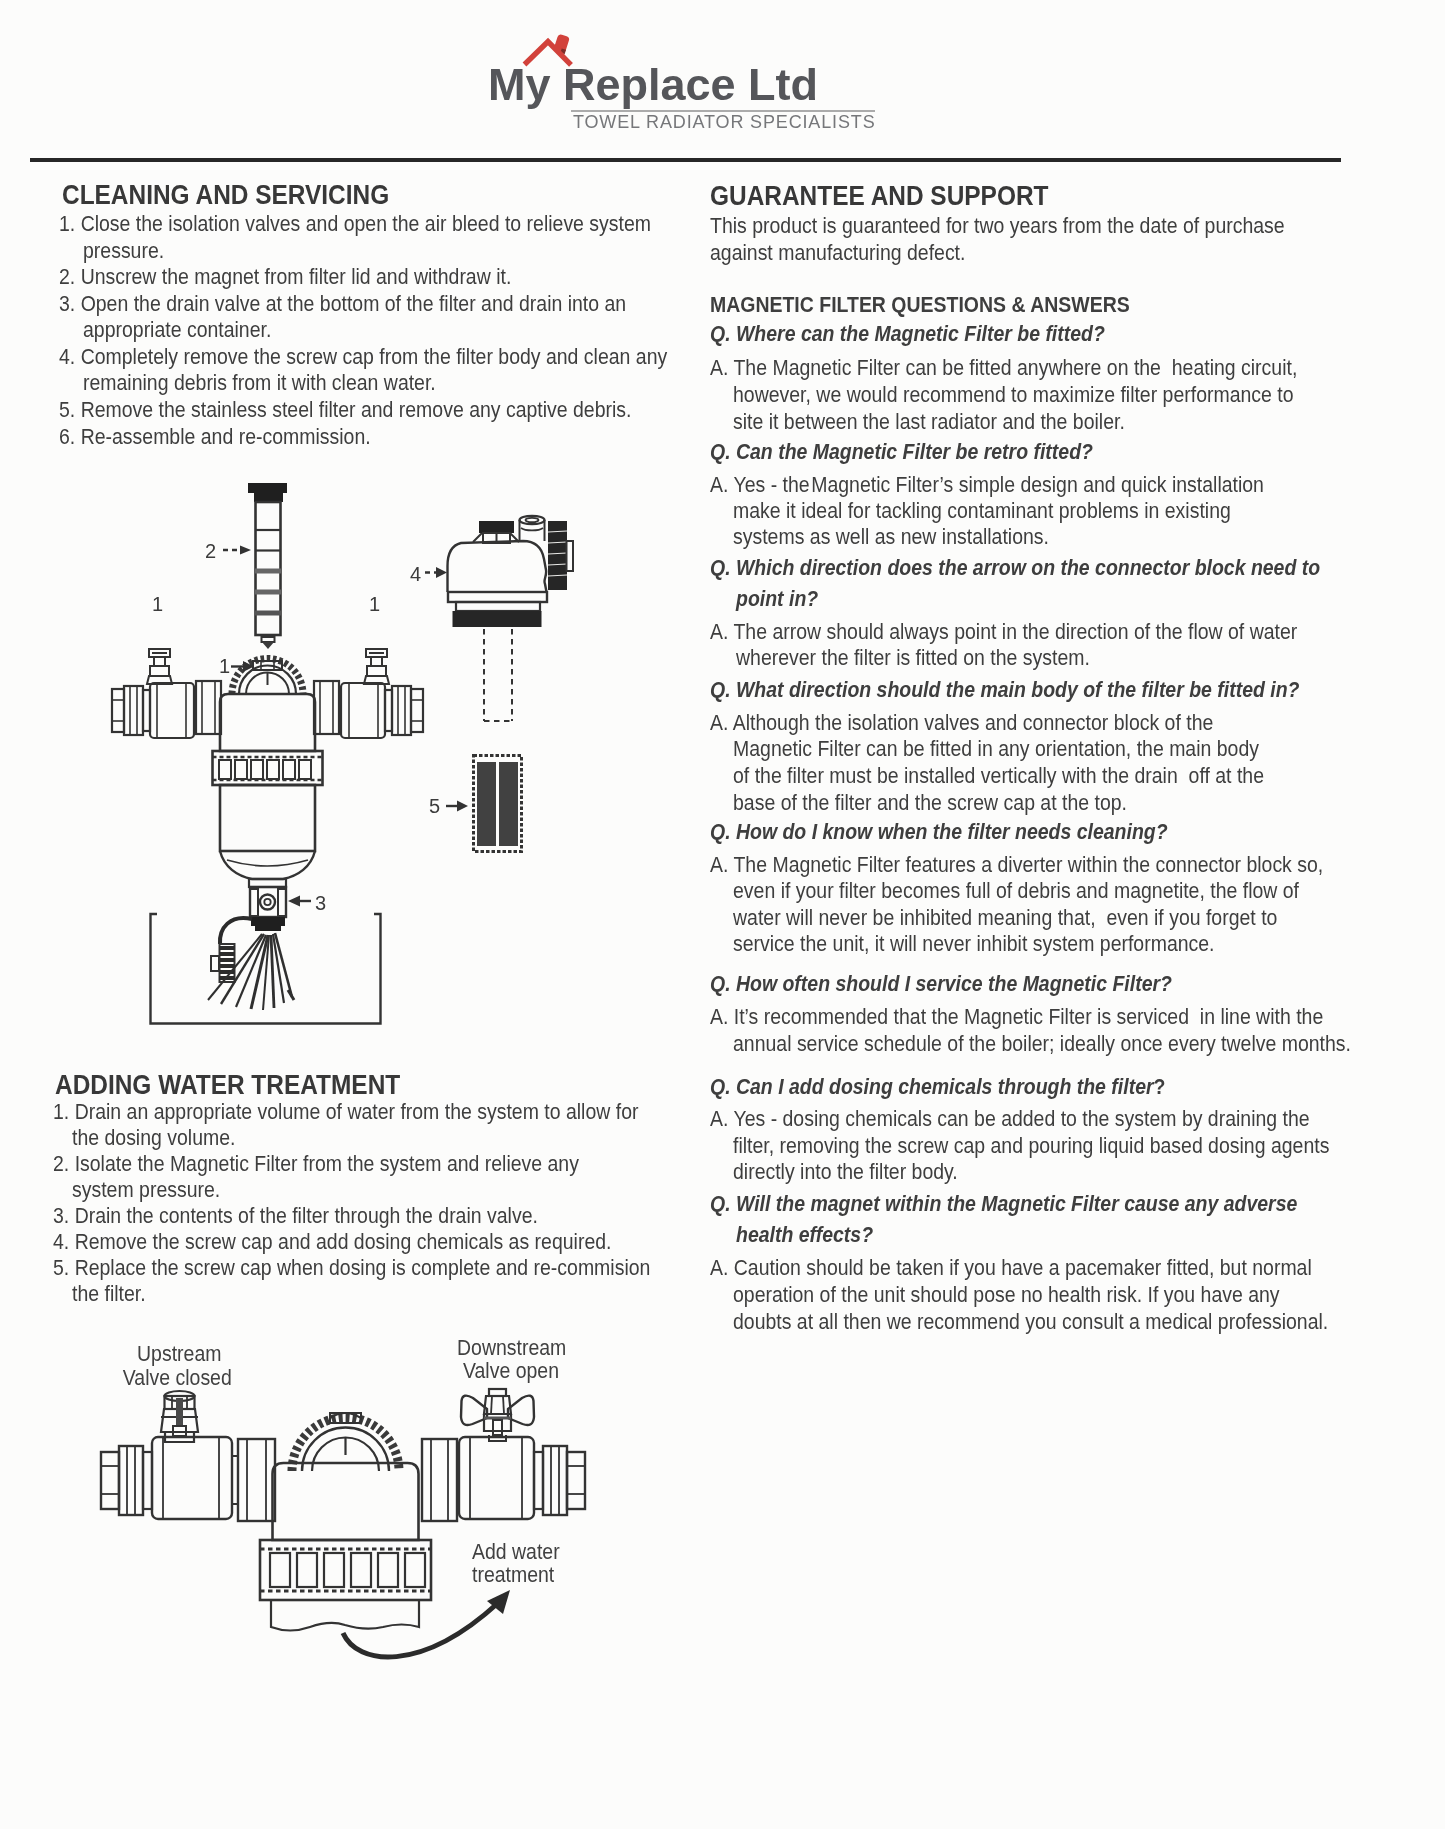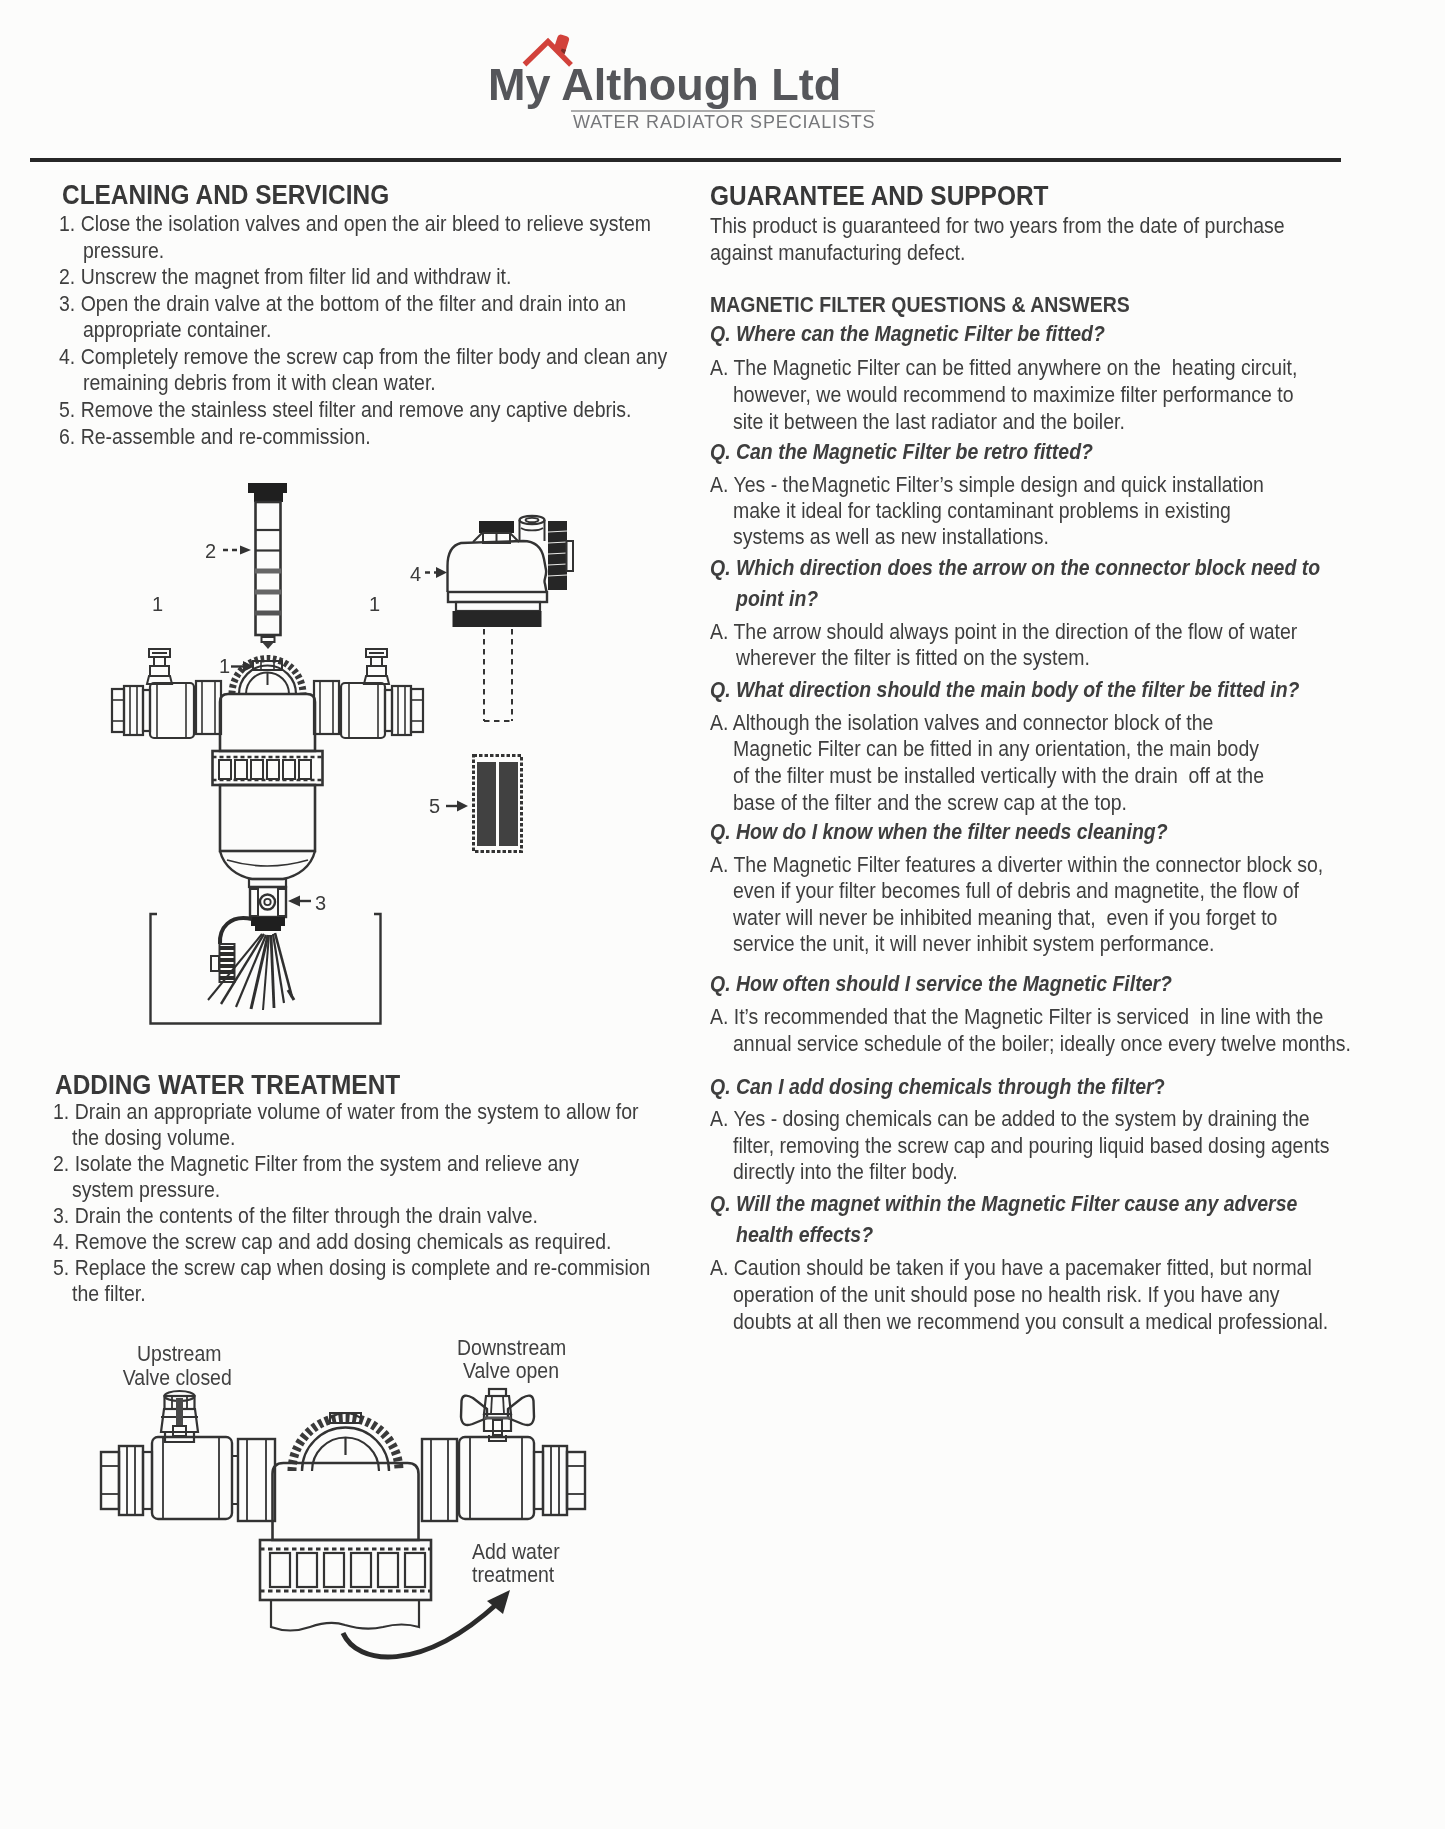--- a/index.html
+++ b/index.html
@@ -7,30 +7,30 @@
 .t{position:absolute;font-size:22px;line-height:26px;color:#3e3e3e;white-space:nowrap;transform:scaleX(0.885);transform-origin:0 0}
 .b{font-weight:bold}
 .qi{font-weight:bold;font-style:italic}
 .h1{position:absolute;font-size:27px;line-height:27px;font-weight:bold;color:#383838;white-space:nowrap;transform:scaleX(0.905);transform-origin:0 0}
 .lbl{position:absolute;font-size:22px;line-height:24px;color:#414141;white-space:nowrap;transform:scaleX(0.885);transform-origin:0 0;text-align:center}
 svg{position:absolute;left:0;top:0}
 </style>
 </head>
 <body>
 
-<div style="position:absolute;left:488px;top:62px;font-size:45px;line-height:45px;font-weight:bold;color:#55565a;white-space:nowrap">My Although Ltd</div>
+<div style="position:absolute;left:488px;top:62px;font-size:45px;line-height:45px;font-weight:bold;color:#55565a;white-space:nowrap">My Replace Ltd</div>
 <svg width="90" height="45" style="left:505px;top:28px" viewBox="505 28 90 45">
 <g transform="rotate(18 561.5 44)">
       <rect x="555.5" y="35" width="12" height="17" rx="3.5" fill="#d2423b"></rect>
     </g>
 <rect x="561" y="49" width="4.5" height="4.5" fill="#7e2d28" transform="rotate(18 563 51)"></rect>
 <path d="M524.5 64.5 L548 41.5 L571 64.8" stroke="#d2423b" stroke-width="5.4" fill="none"></path>
 </svg>
 <div style="position:absolute;left:571px;top:110px;width:304px;height:2px;background:#ababab"></div>
-<div style="position:absolute;left:573px;top:113px;font-size:18px;line-height:18px;letter-spacing:0.85px;color:#76777a;white-space:nowrap">WATER RADIATOR SPECIALISTS</div>
+<div style="position:absolute;left:573px;top:113px;font-size:18px;line-height:18px;letter-spacing:0.85px;color:#76777a;white-space:nowrap">TOWEL RADIATOR SPECIALISTS</div>
 <div style="position:absolute;left:30px;top:158px;width:1311px;height:4px;background:#272727"></div>
 
 <div class="h1" style="left:62px;top:182px">CLEANING AND SERVICING</div>
 <div class="t" style="left:59px;top:211px">1. Close the isolation valves and open the air bleed to relieve system</div>
 <div class="t" style="left:83px;top:238px">pressure.</div>
 <div class="t" style="left:59px;top:264px">2. Unscrew the magnet from filter lid and withdraw it.</div>
 <div class="t" style="left:59px;top:291px">3. Open the drain valve at the bottom of the filter and drain into an</div>
 <div class="t" style="left:83px;top:317px">appropriate container.</div>
 <div class="t" style="left:59px;top:344px">4. Completely remove the screw cap from the filter body and clean any</div>
 <div class="t" style="left:83px;top:370px">remaining debris from it with clean water.</div>

